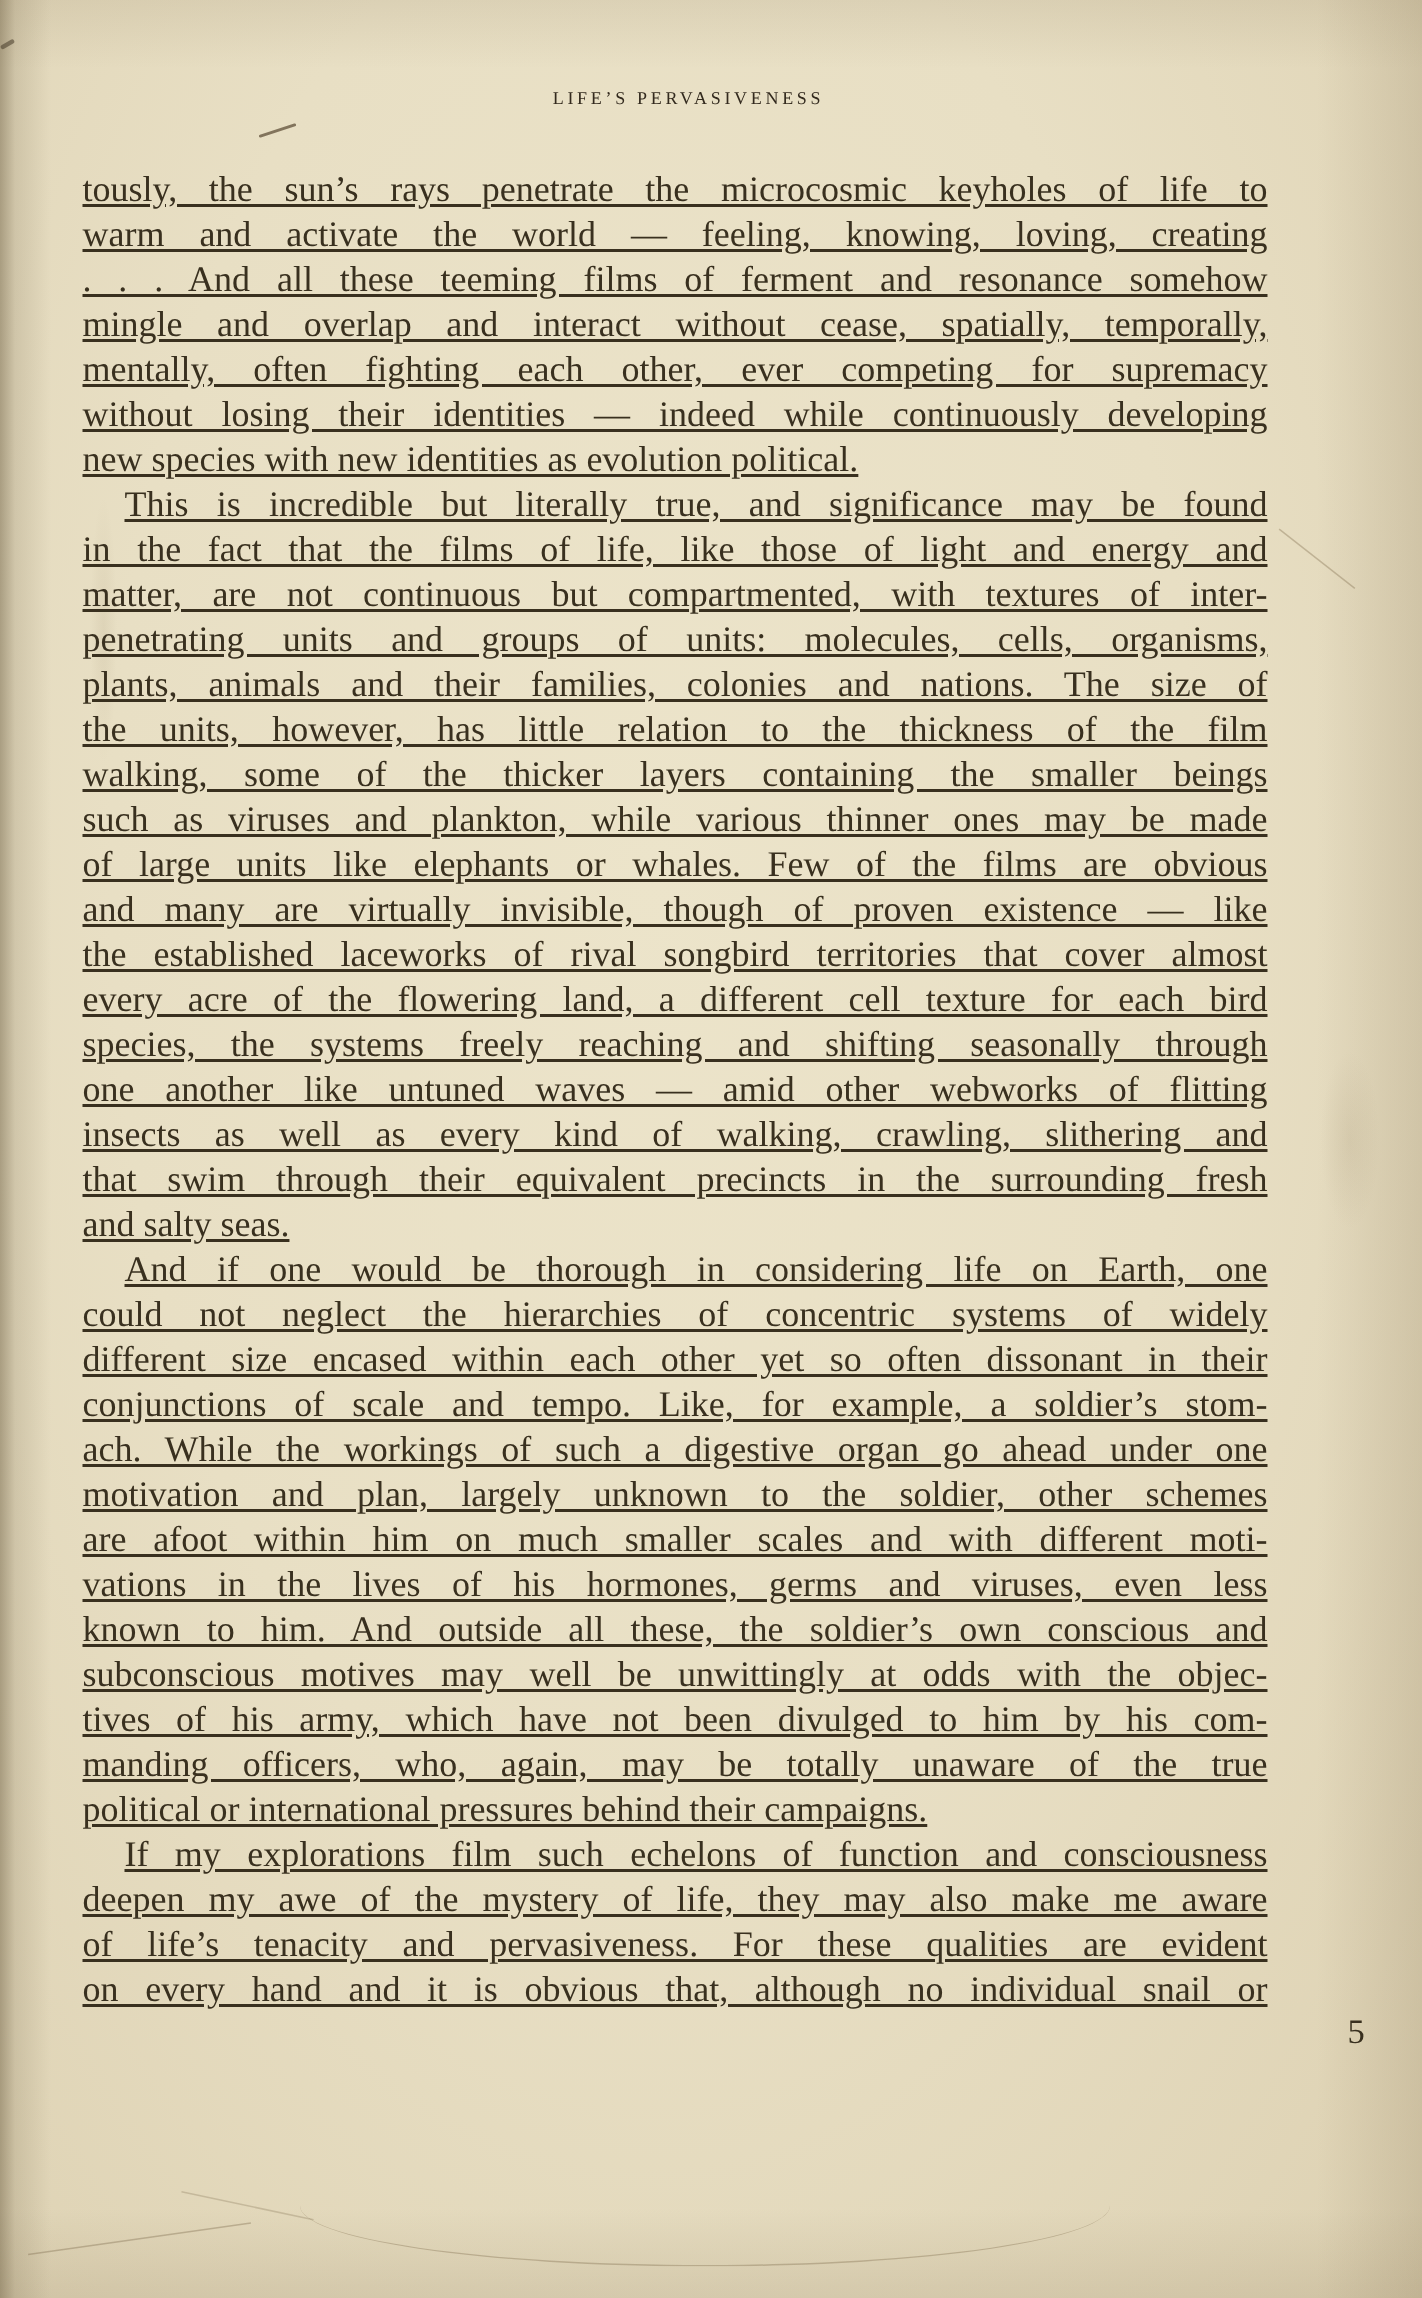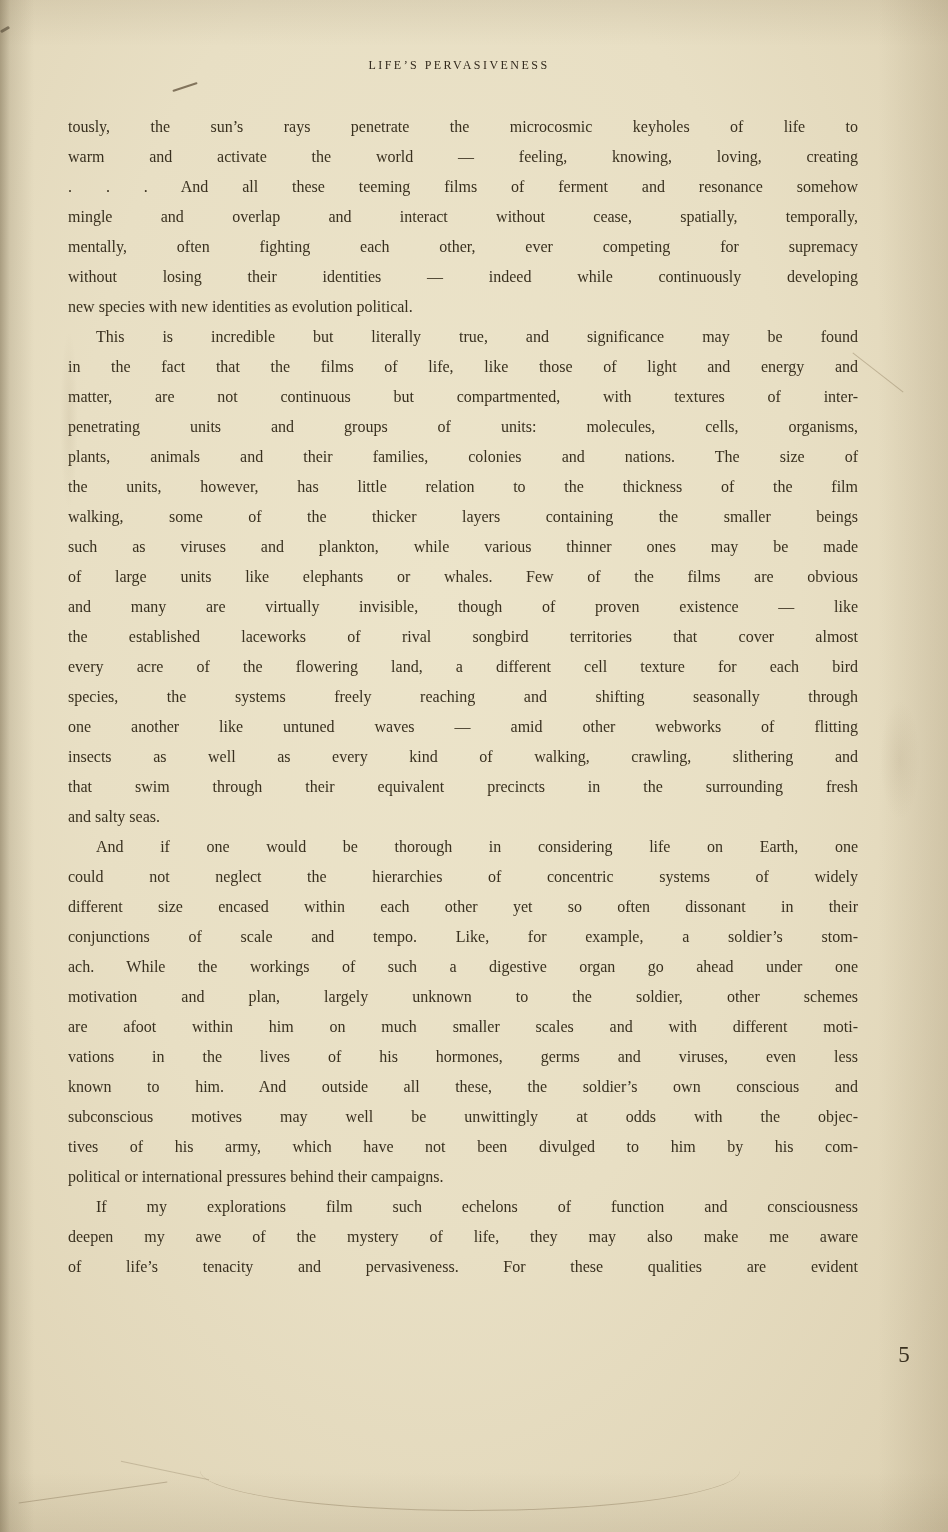--- a/index.html
+++ b/index.html
@@ -28,25 +28,26 @@
     width: 790px;
     top: 58px;
     text-align: center;
     font-size: 12px;
     letter-spacing: 0.205em;
     color: #332a1e;
   }
   
   .text-block {
     position: absolute;
-    left: 68px;
+    left: 55px;
     top: 112px;
     width: 790px;
-    font-size: 16px;
+    font-size: 24px;
     color: #39301f;
+    text-decoration: underline;
   }
   .line {
     height: 30px;
     line-height: 30px;
     text-align: justify;
     text-align-last: left;
     white-space: normal;
   }
   .line.just { text-align-last: justify; }
   .line.indent { text-indent: 28px; }
@@ -151,26 +152,28 @@
         <div class="line just">could not neglect the hierarchies of concentric systems of widely</div>
         <div class="line just">different size encased within each other yet so often dissonant in their</div>
         <div class="line just">conjunctions of scale and tempo.  Like, for example, a soldier’s stom-</div>
         <div class="line just">ach.  While the workings of such a digestive organ go ahead under one</div>
         <div class="line just">motivation and plan, largely unknown to the soldier, other schemes</div>
         <div class="line just">are afoot within him on much smaller scales and with different moti-</div>
         <div class="line just">vations in the lives of his hormones, germs and viruses, even less</div>
         <div class="line just">known to him.  And outside all these, the soldier’s own conscious and</div>
         <div class="line just">subconscious motives may well be unwittingly at odds with the objec-</div>
         <div class="line just">tives of his army, which have not been divulged to him by his com-</div>
+        <div class="line just">manding officers, who, again, may be totally unaware of the true</div>
         <div class="line">political or international pressures behind their campaigns.</div>
       </div>
       <div>
         <div class="line just indent">If my explorations film such echelons of function and consciousness</div>
         <div class="line just">deepen my awe of the mystery of life, they may also make me aware</div>
         <div class="line just">of life’s tenacity and pervasiveness.  For these qualities are evident</div>
+        <div class="line just">on every hand and it is obvious that, although no individual snail or</div>
       </div>
     </div>
 
   <div class="page-number">5</div>
 
   <div class="mark bottom-curve"></div>
   <div class="mark scratch-bottom-left"></div>
   <div class="mark scratch-bottom-left2"></div>
 
 </div>

